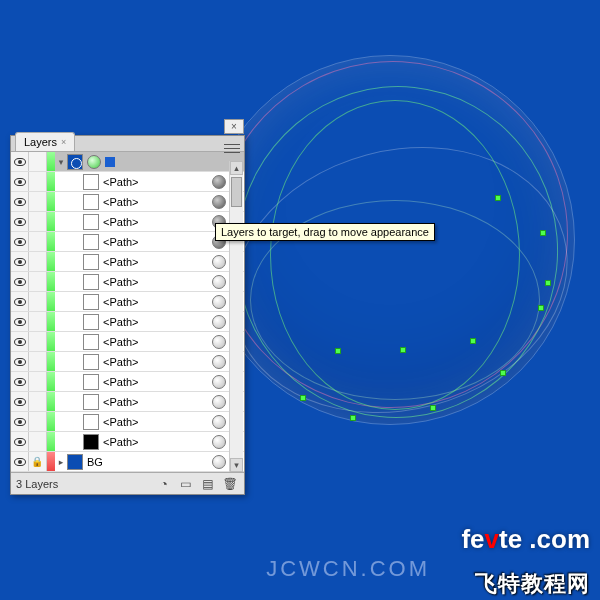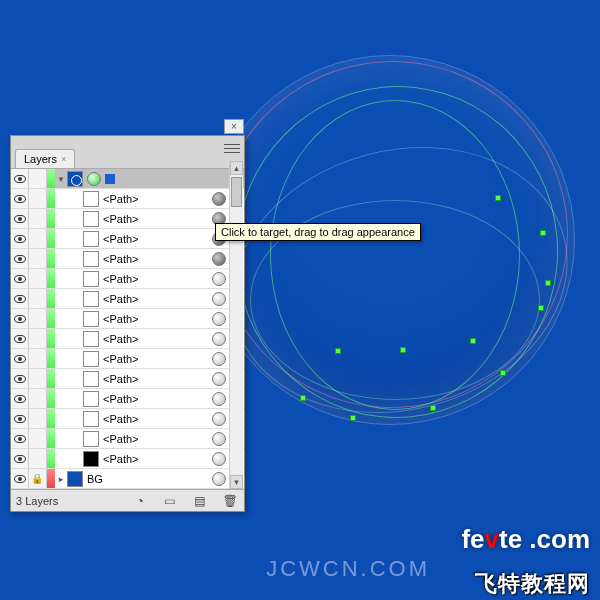--- a/index.html
+++ b/index.html
@@ -59,21 +59,21 @@
     background: #eee; border: 1px solid #999; color: #555;
     font-size: 10px; text-align: center; line-height: 13px;
   }
   .panel-menu {
     position: absolute; right: 4px; top: 6px; width: 16px; height: 12px;
     display: flex; flex-direction: column; justify-content: space-around;
     cursor: pointer;
   }
   .panel-menu span { height: 1px; background: #555; }
   .panel-tab-row {
-    height: 33px; display: flex; align-items: flex-end; padding-left: 4px;
+    height: 16px; display: flex; align-items: flex-end; padding-left: 4px;
     background: #d6d6d6; border-bottom: 1px solid #aaa;
   }
   .panel-tab {
     padding: 3px 8px; background: #efefef; border: 1px solid #aaa; border-bottom: none;
     border-radius: 3px 3px 0 0; font-size: 11px;
     display: flex; align-items: center; gap: 4px;
   }
   .tab-x { color: #888; font-size: 9px; }
   .layer-list { background: #fff; max-height: 340px; overflow: hidden; }
   .row {
@@ -99,21 +99,21 @@
   .target { width: 14px; height: 14px; border: 1px solid #777; border-radius: 50%; margin-right: 4px; background: radial-gradient(circle at 35% 35%, #fff, #bbb); flex-shrink:0;}
   .target.filled { background: radial-gradient(circle at 35% 35%, #ccc, #555); }
   .target.green { background: radial-gradient(circle at 35% 35%, #dfd, #4c4); }
   .sel-box { width: 10px; height: 10px; border: 1px solid #888; margin-right: 4px; flex-shrink:0;}
   .sel-box.on { background: #1a5fd0; border-color:#1a5fd0;}
   .eye { width: 12px; height: 8px; border: 1px solid #333; border-radius: 50% / 60%; position: relative;}
   .eye::after { content:""; position:absolute; left:3px; top:1px; width:4px; height:4px; background:#333; border-radius:50%;}
   .lock { font-size: 10px; color: #666; }
   .panel-footer {
     height: 22px; background: #e5e5e5; border-top: 1px solid #aaa;
-    display: flex; align-items: center; padding: 0 5px; gap: 12px;
+    display: flex; align-items: center; padding: 0 5px; gap: 4px;
   }
   .footer-label { flex: 0 0 auto; color: #333; }
   .footer-spacer { flex: 1; }
   .footer-btn { width: 18px; height: 16px; display:flex; align-items:center; justify-content:center; color:#444; cursor:pointer; font-size:12px;}
   .scrollbar { position: absolute; right: 1px; top: 25px; bottom: 22px; width: 14px; background: #eee; border-left: 1px solid #ccc;}
   .scroll-arrow { height: 14px; background: #ddd; border: 1px solid #bbb; text-align:center; font-size:9px; line-height:12px; color:#555;}
   .scroll-thumb { position:absolute; left:1px; right:1px; top:16px; height: 30px; background:#ccc; border:1px solid #999;}
 
   
   .tooltip {
@@ -396,19 +396,19 @@
   <div class="panel-footer">
     <span class="footer-label">3 Layers</span>
     <span class="footer-spacer"></span>
     <span class="footer-btn">◔</span>
     <span class="footer-btn">▭</span>
     <span class="footer-btn">▤</span>
     <span class="footer-btn">🗑</span>
   </div>
 </div>
 
-<div class="tooltip">Click to target, drag to drag appearance</div>
+<div class="tooltip">Layers to target, drag to move appearance</div>
 
 <div class="wm3">JCWCN.COM</div>
 <div class="wm1">
   <span>fe</span><span class="red">v</span><span>te .com</span>
 </div>
 <div class="wm2">飞特教程网</div>
 
 </body></html>

